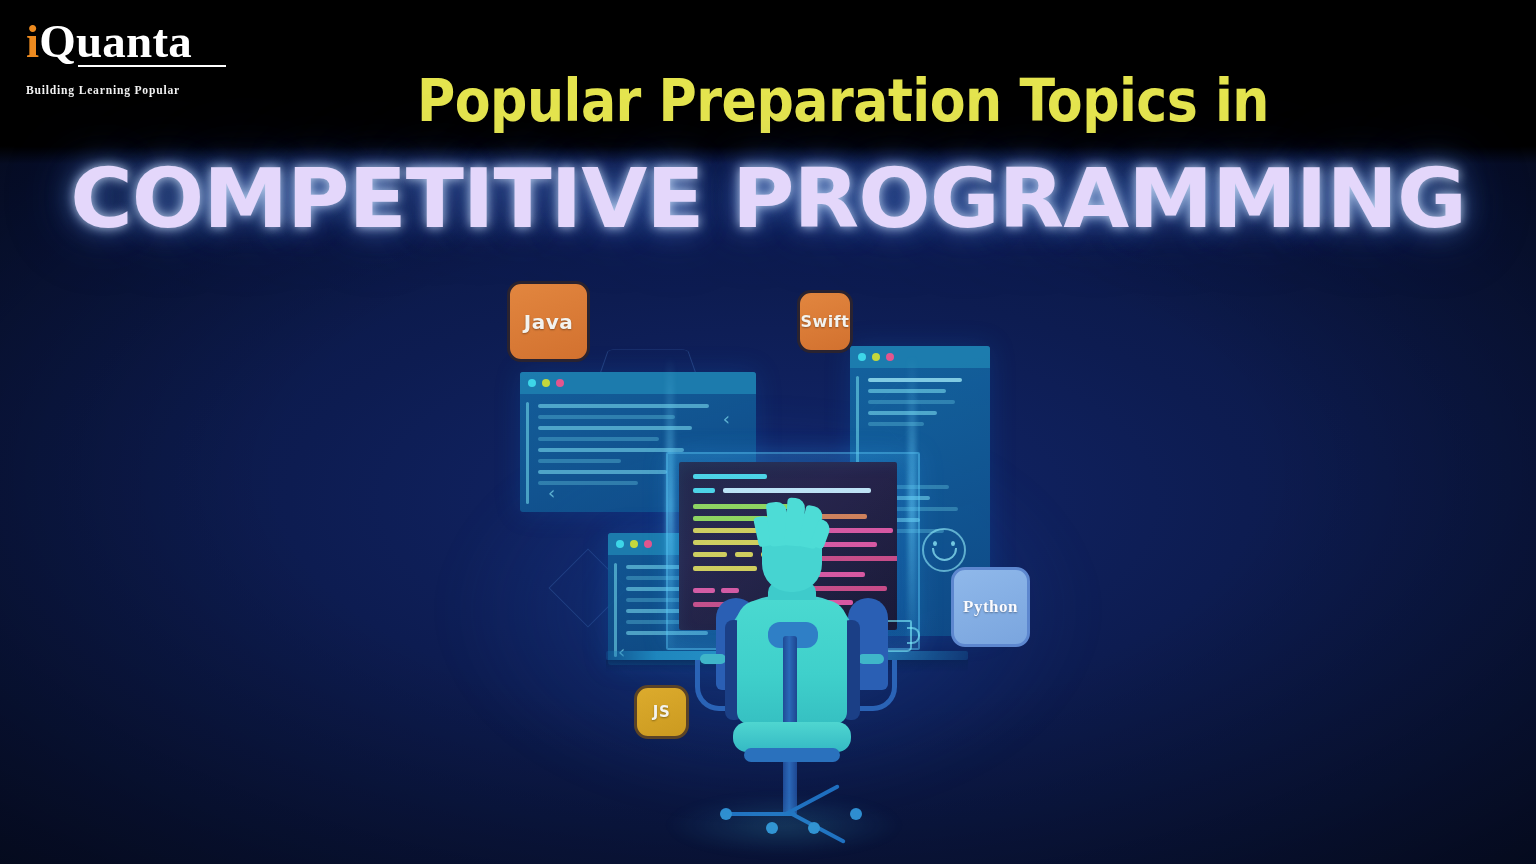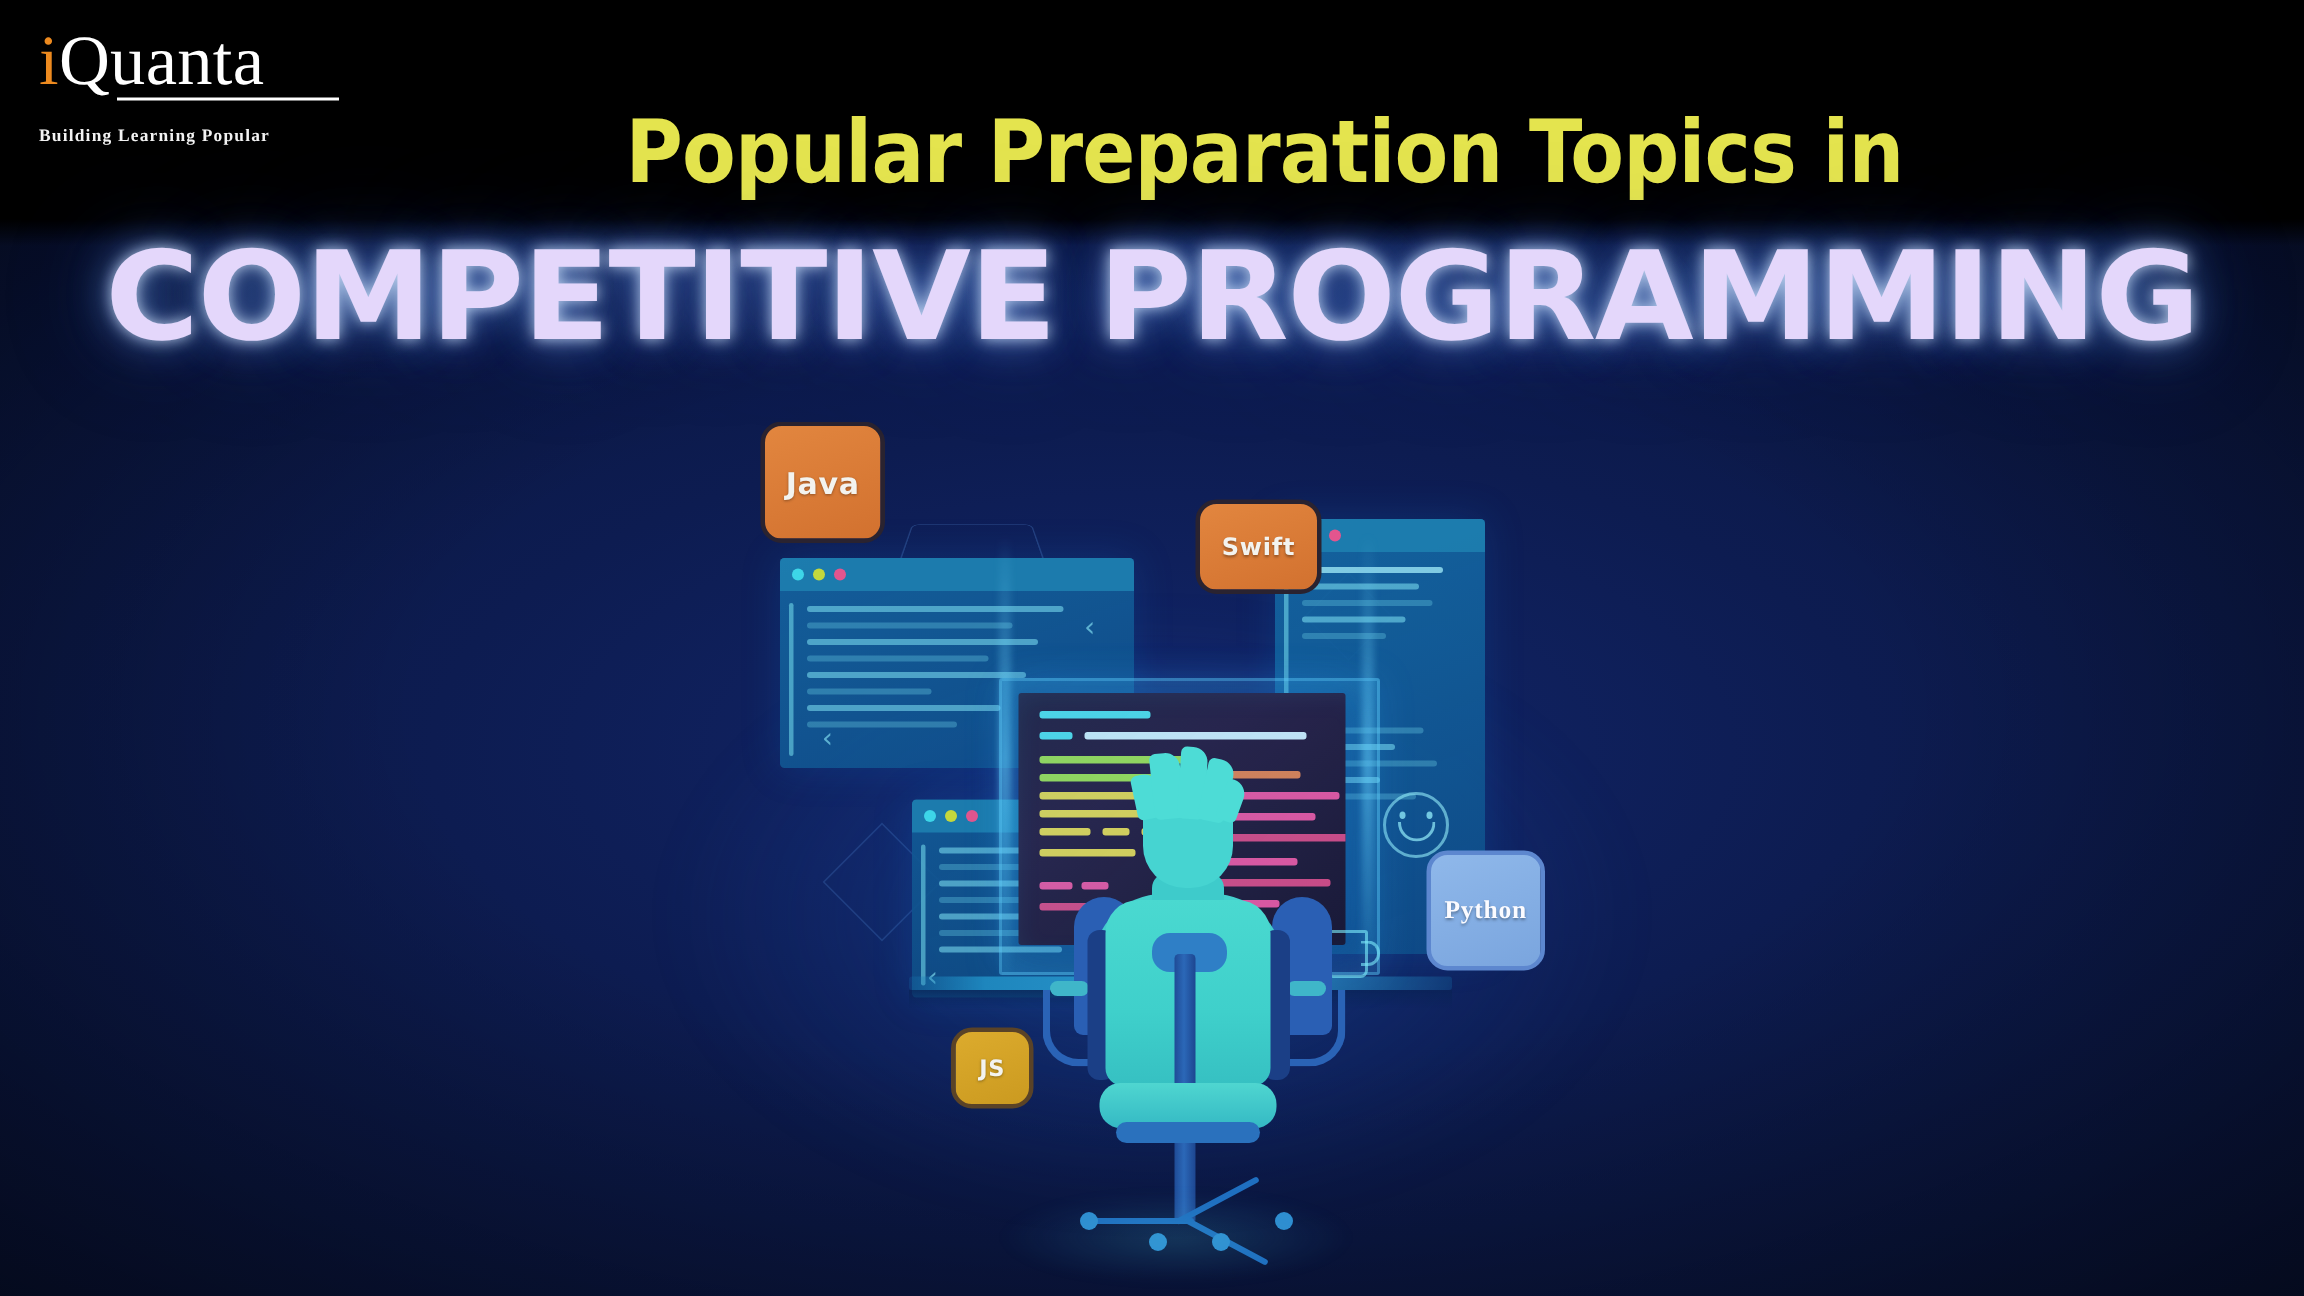--- a/index.html
+++ b/index.html
@@ -50,21 +50,21 @@
     background:linear-gradient(to bottom, #000 0%, rgba(0,0,0,0) 100%);
   }
 
   
   .logo{
     position:absolute; left:26px; top:18px;
     z-index:9; line-height:1; user-select:none;
   }
   .logo-word{
     font-family:"Liberation Serif", serif;
-    font-size:47px; font-weight:400;
+    font-size:47px; font-weight:700;
     color:#ffffff; letter-spacing:.2px;
     display:block;
   }
   .logo-word .i{ color:#ed8a1f; }
   .logo-tag-wrap{
     position:relative;
     margin-top:-2px;
     padding-left:56px;
   }
   .logo-rule{
@@ -382,25 +382,24 @@
     font-family:"DejaVu Sans", sans-serif;
   }
   #badge-java{
     left:507px; top:281px; width:83px; height:81px;
     background:linear-gradient(160deg,#e2863f,#d2712f);
     border:3.5px solid #2a2330;
     font-size:20px;
     text-align:right;
   }
   #badge-swift{
-    left:797px; top:290px; width:84px; height:63px;
+    left:797px; top:290px; width:56px; height:63px;
     background:linear-gradient(160deg,#e2863f,#d2712f);
     border:3.5px solid #2a2330;
     font-size:16px;
-    margin-top:43px;
   }
   #badge-php{
     left:468px; top:542px; width:79px; height:93px;
     background:linear-gradient(160deg,#8a81c4,#7169ae);
     border:3px solid #5a74bc;
     font-size:21px;
   }
   #badge-python{
     left:951px; top:567px; width:79px; height:80px;
     background:linear-gradient(160deg,#8fb8ea,#7aa5de);

